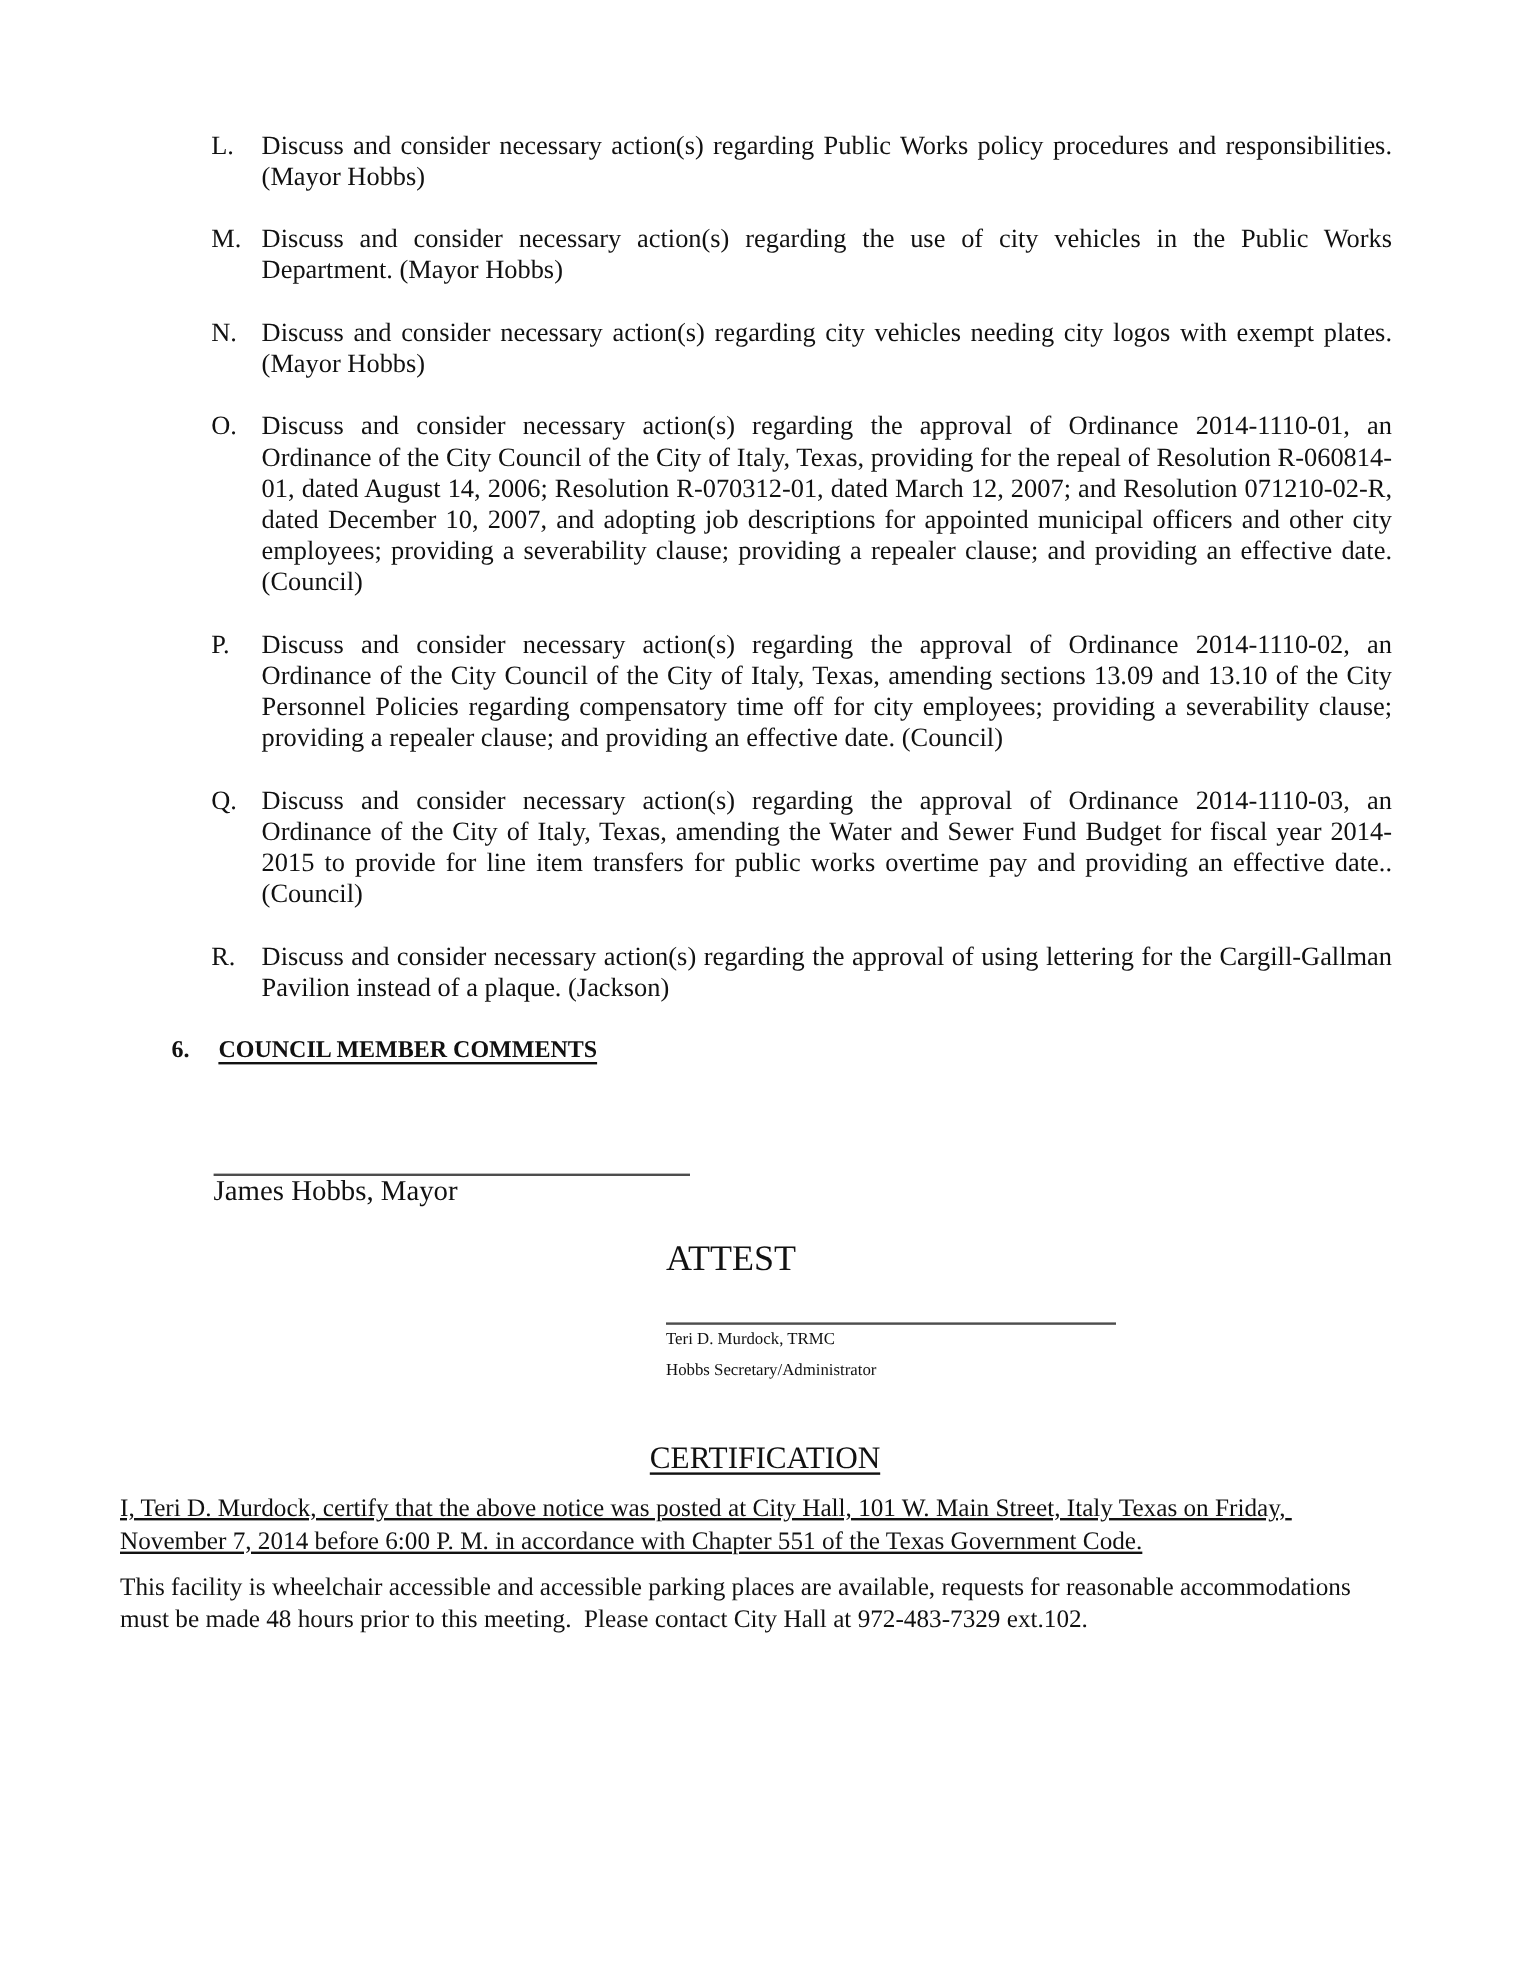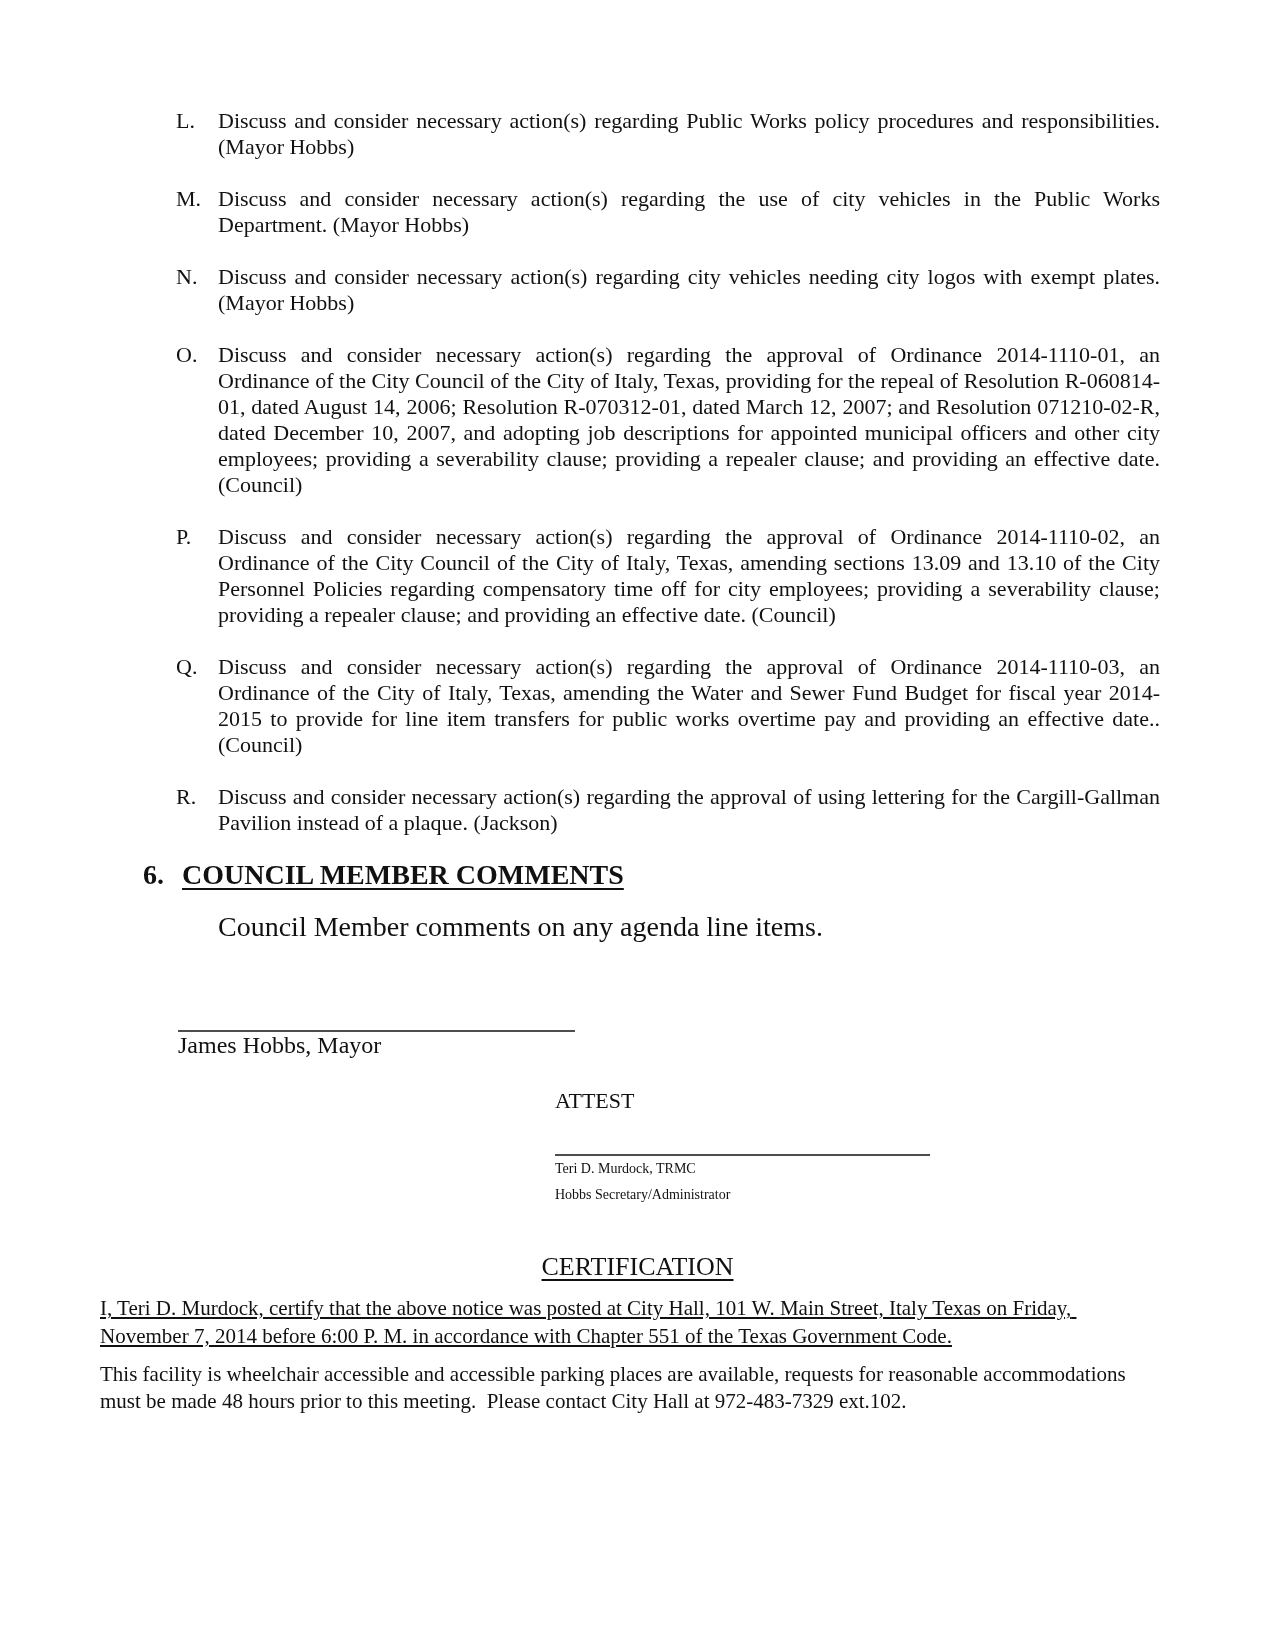--- a/index.html
+++ b/index.html
@@ -22,35 +22,35 @@
     font-size: 22px;
     line-height: 26px;
     margin-bottom: 26px;
   }
   .agenda-item .letter {
     position: absolute;
     left: -42px;
     top: 0;
     text-align: left;
   }
-  .section { margin-left: 143px; margin-right: 115px; font-size: 28px; line-height: 26px; }
+  .section { margin-left: 143px; margin-right: 115px; font-size: 20px; line-height: 26px; }
   .section-heading { font-weight: bold; margin-top: 20px; }
   .section-heading.gap { margin-top: 26px; }
   .sec-num { display: inline-block; width: 39px; }
   .sec-title {
     text-decoration: underline;
     text-decoration-thickness: 2px;
     text-underline-offset: 4px;
   }
   .section-body { margin-left: 75px; margin-top: 26px; }
   .sig-mayor { margin-left: 178px; margin-top: 90px; font-size: 24px; line-height: 26px; }
   .sig-line { height: 0; border-bottom: 2px solid #4d4d4d; }
   .sig-line.mayor-line { width: 397px; }
   .sig-line.secretary-line { width: 375px; }
-  .attest { margin-left: 555px; margin-top: 30px; font-size: 22px; line-height: 26px; }
+  .attest { margin-left: 555px; margin-top: 30px; font-size: 30px; line-height: 26px; }
   .sig-secretary { margin-left: 555px; margin-top: 40px; font-size: 14px; line-height: 26px; }
   .cert-title-row { text-align: center; margin-top: 46px; font-size: 26px; line-height: 26px; }
   .cert-title {
     text-decoration: underline;
     text-decoration-thickness: 1.5px;
     text-underline-offset: 4px;
   }
   .cert-paragraph {
     margin-left: 100px;
     margin-right: 125px;
@@ -103,21 +103,20 @@
       <span class="letter">R.</span>
       <span>Discuss and consider necessary action(s) regarding the approval of using lettering for the Cargill-Gallman Pavilion instead of a plaque. (Jackson)</span>
     </div>
 
   </div>
 
   <div class="section">
     <div class="section-heading">
       <span class="sec-num">6.</span><span class="sec-title">COUNCIL MEMBER COMMENTS</span>
     </div>
-    <div class="section-body">Council Member comments on any agenda line items.</div>
   </div>
 
 
 
   <div class="sig-mayor">
     <div class="sig-line mayor-line"></div>
     <div>James Hobbs, Mayor</div>
   </div>
 
   <div class="attest">ATTEST</div>

